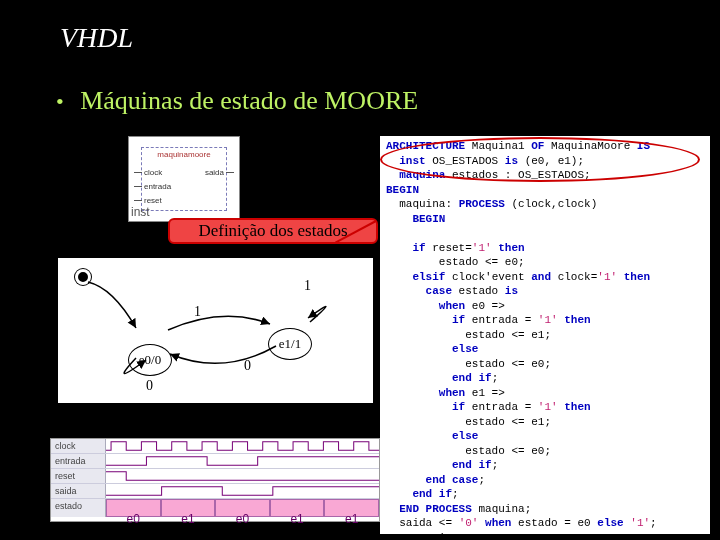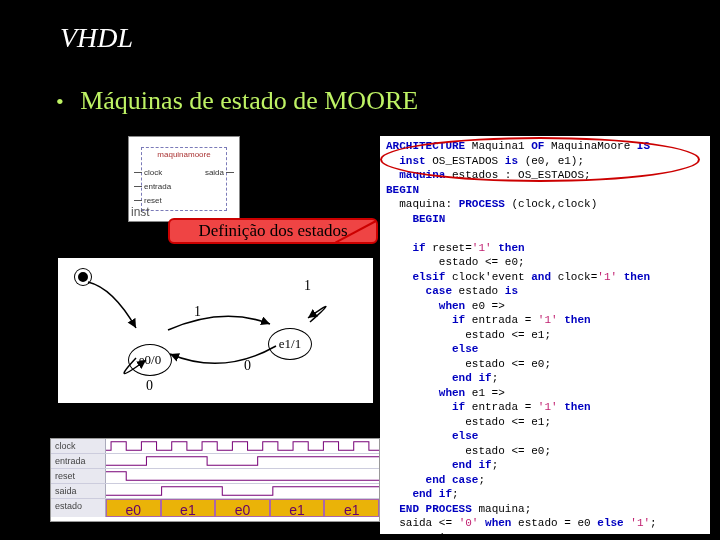--- a/index.html
+++ b/index.html
@@ -145,21 +145,21 @@
     background: #fff;
     border: 1px solid #999;
     font-family: sans-serif;
     font-size: 9px;
   }
   .wave-row { display:flex; height:15px; border-bottom:1px solid #ccd; }
   .wave-label { width:55px; background:#e8e8f0; color:#444; padding:2px 4px; border-right:1px solid #aab;}
   .wave-track { flex:1; position:relative; background:#fff; }
   .wave-track svg { width:100%; height:100%; display:block;}
   .wave-state-row { display:flex; height:18px; }
-  .wave-state-seg { flex:1; border:1px solid #a6a; background:#eab308; text-align:center; font-size:14px; padding-top:2px; color:#606;}
+  .wave-state-seg { flex:1; border:1px solid #a6a; background:#f9a8d4; text-align:center; font-size:12px; padding-top:12px; color:#606;}
 </style>
 </head>
 <body>
 
 <div class="title">VHDL</div>
 
 <div class="bullet-line">
   <span class="bullet-dot">•</span>
   <span>Máquinas de estado de MOORE</span>
 </div>

